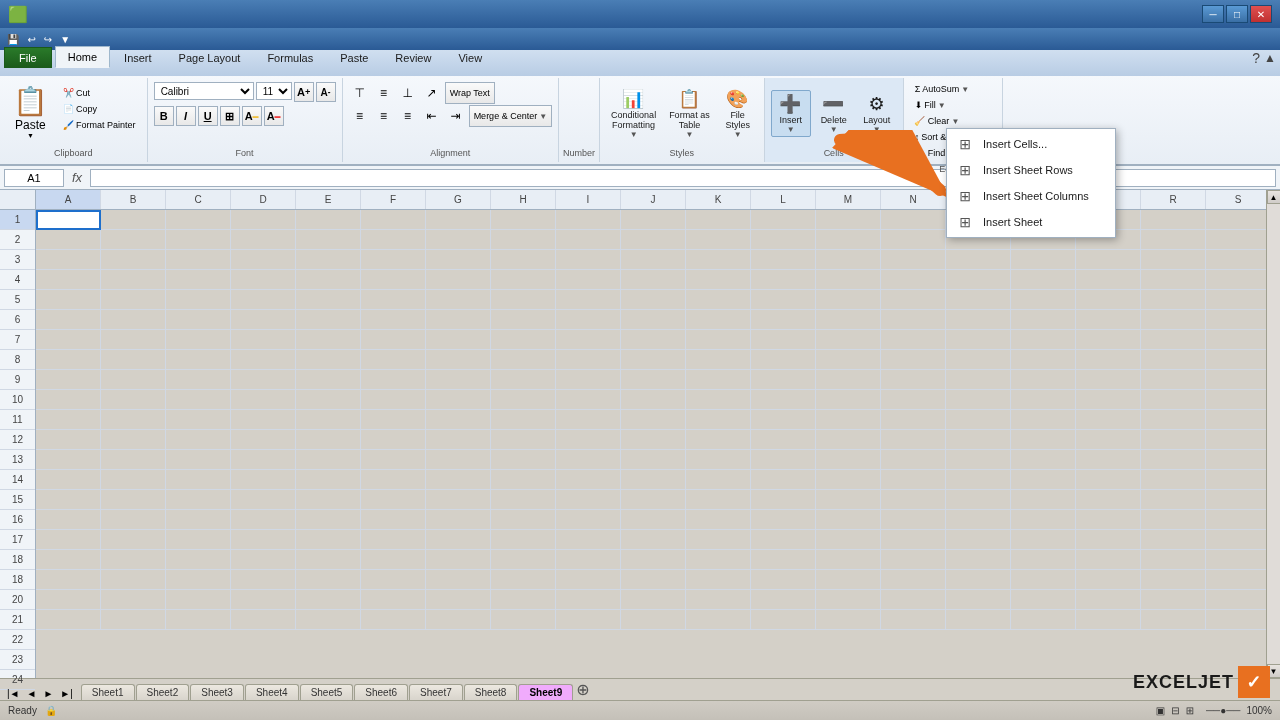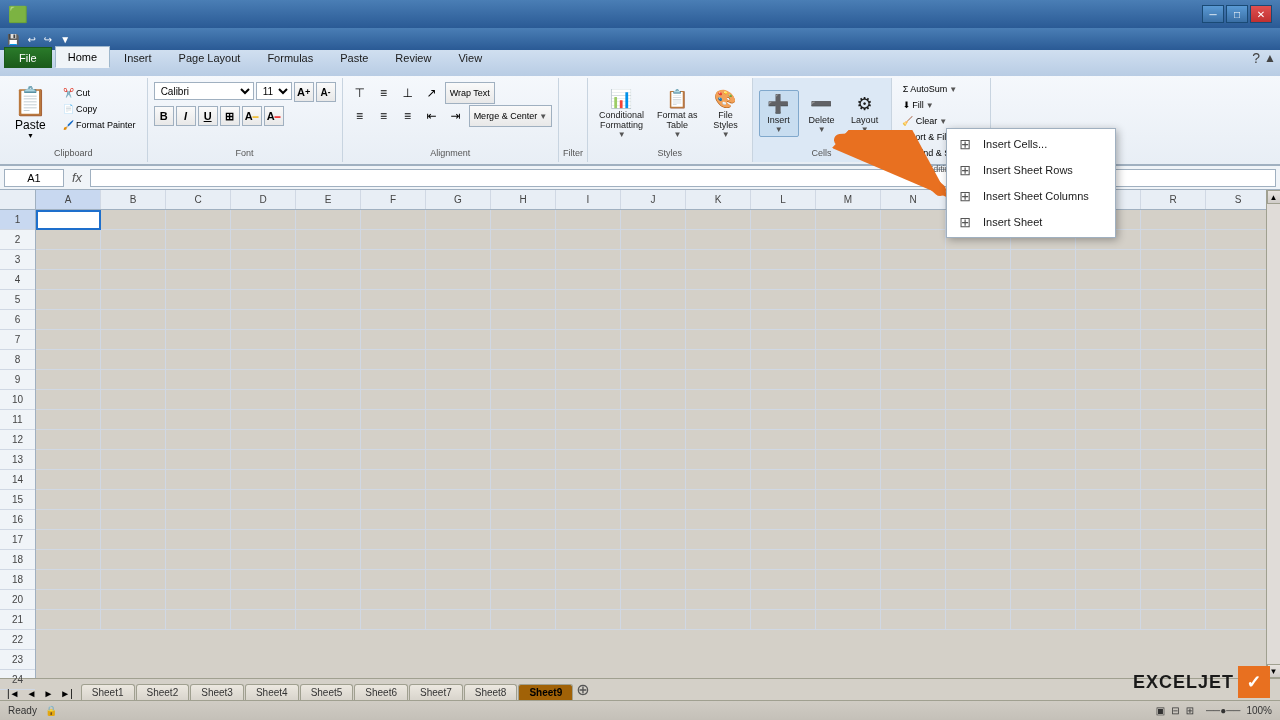--- a/index.html
+++ b/index.html
@@ -236,21 +236,21 @@
       padding: 2px 10px;
       font-size: 10px;
       cursor: pointer;
       border: 1px solid #a0a090;
       border-bottom: none;
       background: linear-gradient(to bottom, #ece8e0, #d8d4cc);
       color: #333;
       border-radius: 3px 3px 0 0;
     }
     .sheet-tab.active {
-      background: #a16207;
+      background: #f0abfc;
       font-weight: bold;
       color: #000;
     }
     .sheet-nav { display: flex; gap: 1px; align-items: center; margin-right: 4px; }
     .sheet-nav-btn { font-size: 10px; cursor: pointer; padding: 1px 3px; }
 
     
     #status-bar {
       background: linear-gradient(to bottom, #d0ccc4, #c4c0b8);
       height: 20px;
@@ -452,21 +452,21 @@
         <button class="small-ribbon-btn" style="font-size:9px;border:1px solid #a0b0c0;background:linear-gradient(to bottom,#fafafa,#e8e8e8);">
           <span>Merge &amp; Center</span>
           <span class="dropdown-arrow">▼</span>
         </button>
       </div>
     </div>
     <div class="ribbon-group-label">Alignment</div>
   </div>
 
   <div class="ribbon-group">
-    <div class="ribbon-group-label">Filter</div>
+    <div class="ribbon-group-label">Number</div>
   </div>
 
   <div class="ribbon-group">
     <div class="ribbon-group-content" style="gap:3px;">
       <div class="ribbon-btn" style="min-width:50px;font-size:9px;">
         <span style="font-size:18px;">📊</span>
         <span>Conditional</span>
         <span>Formatting</span>
         <span class="dropdown-arrow">▼</span>
       </div>

